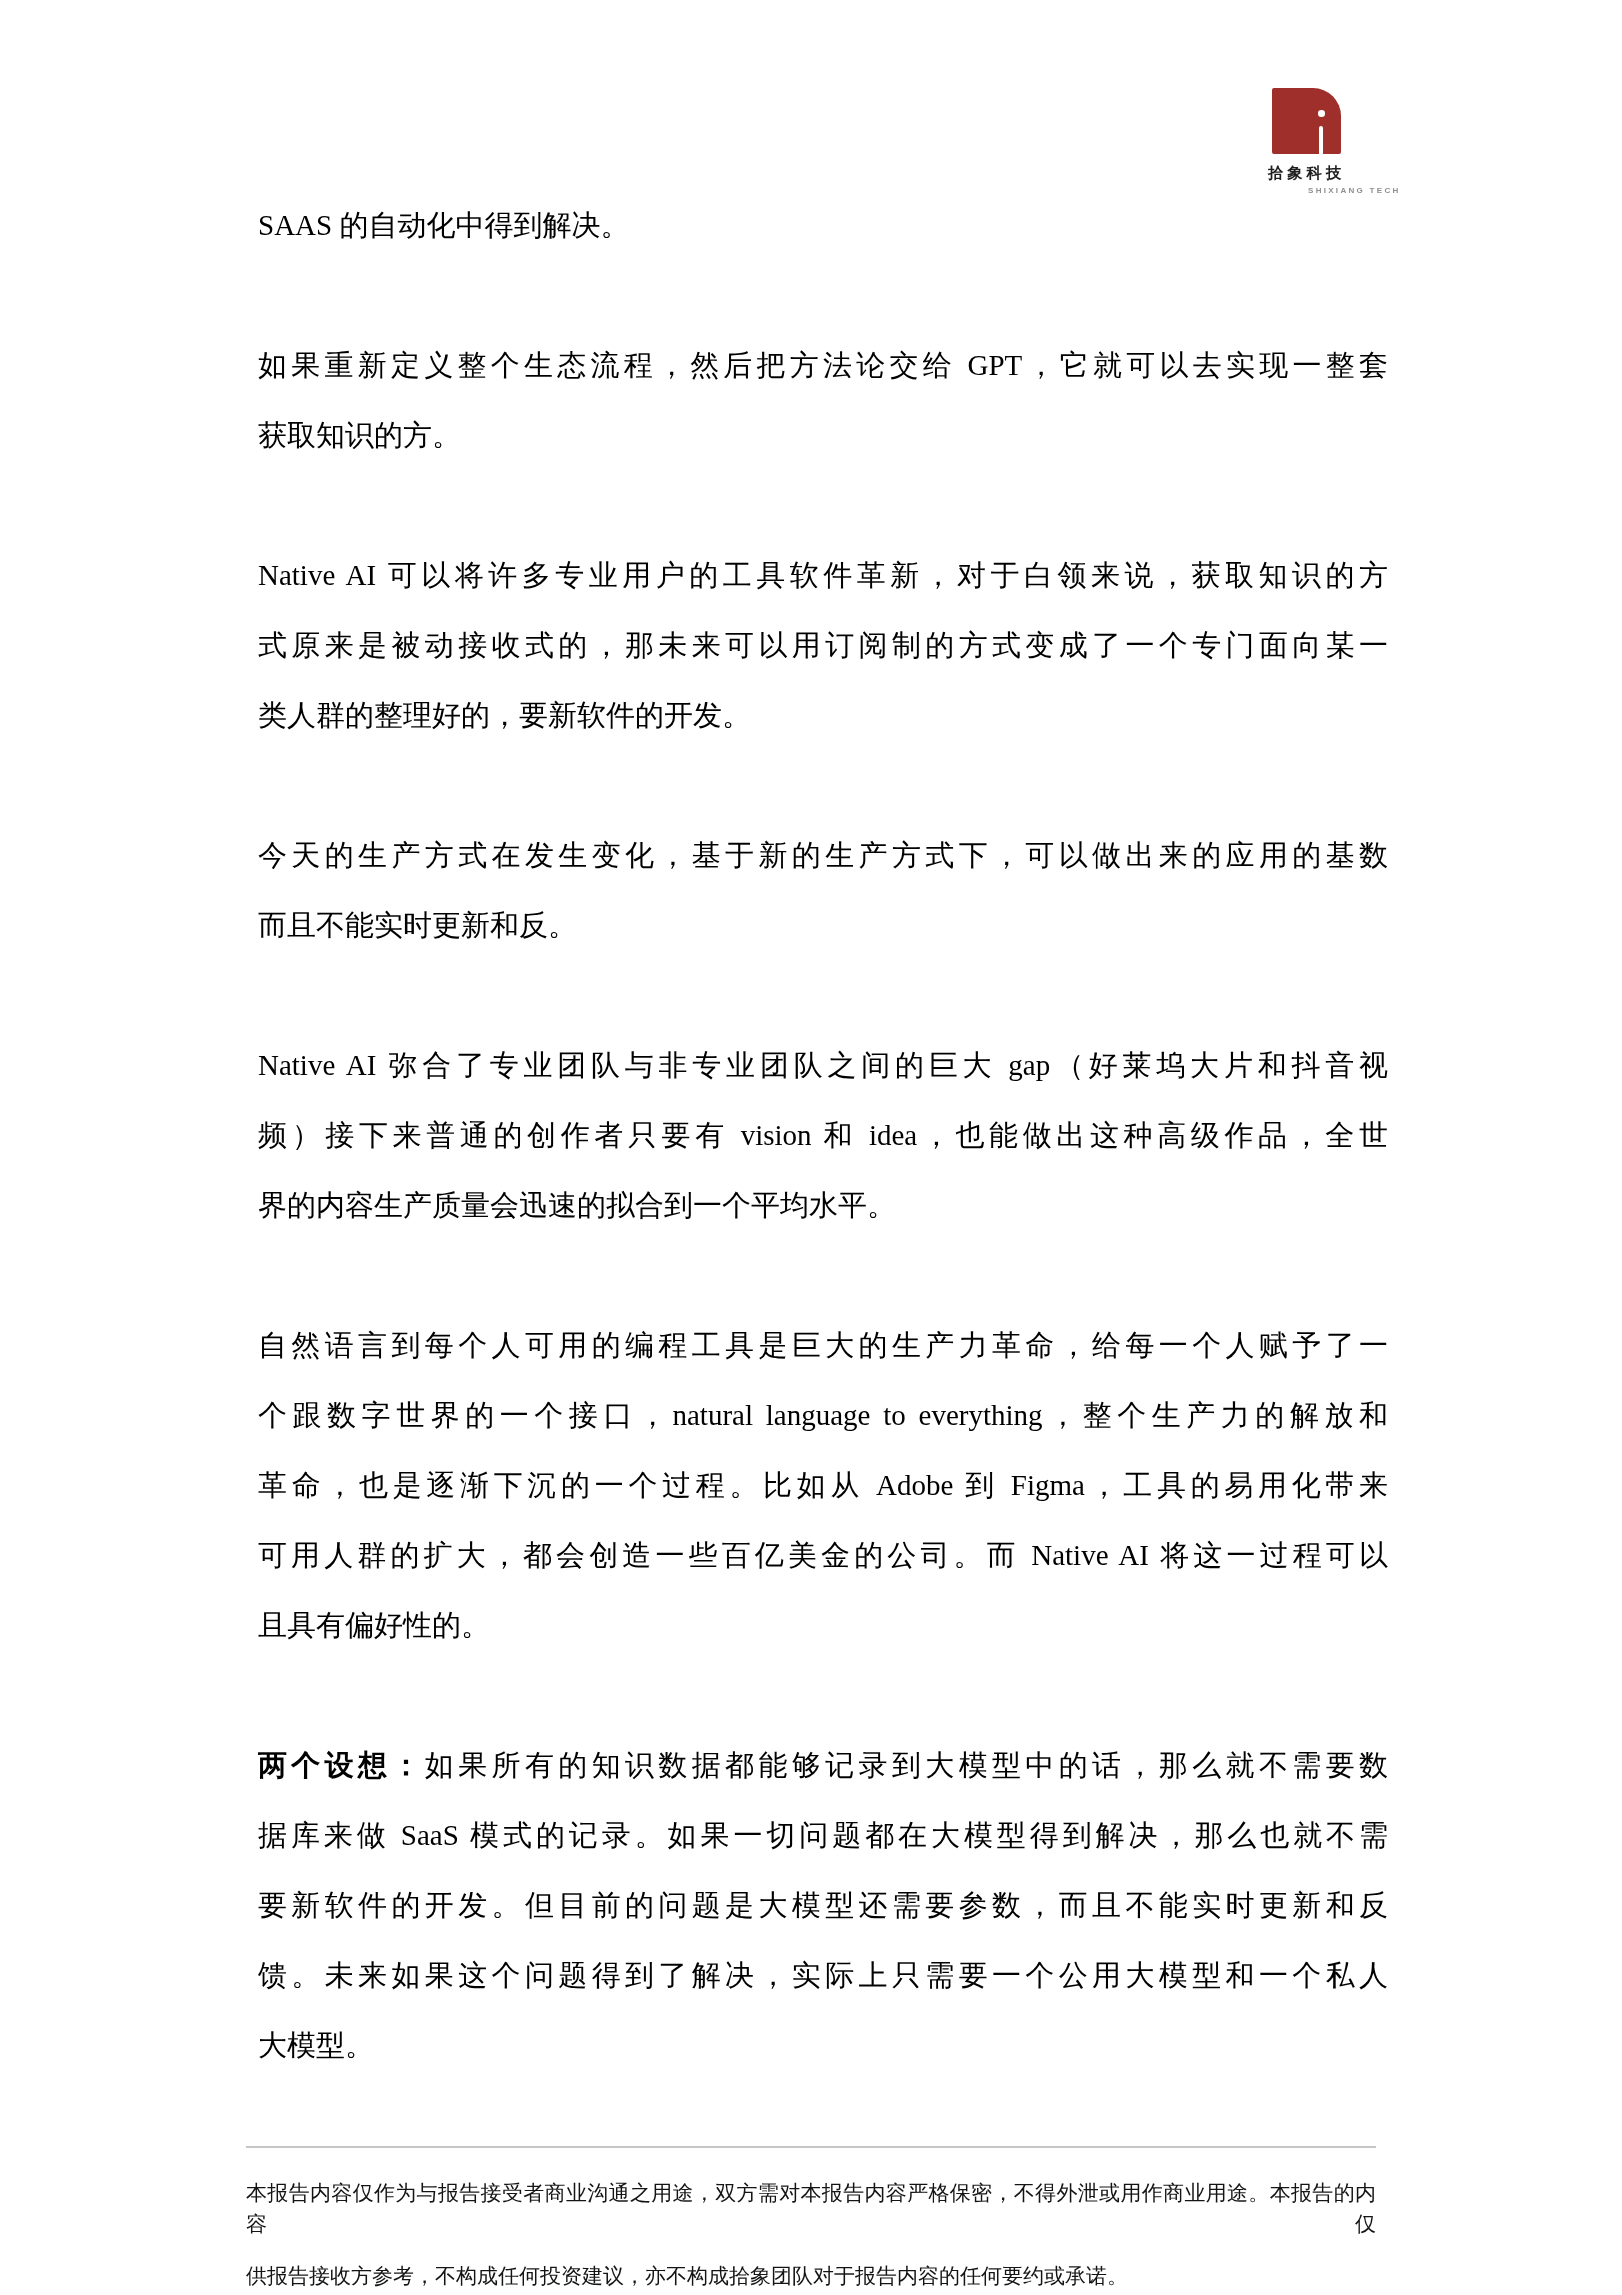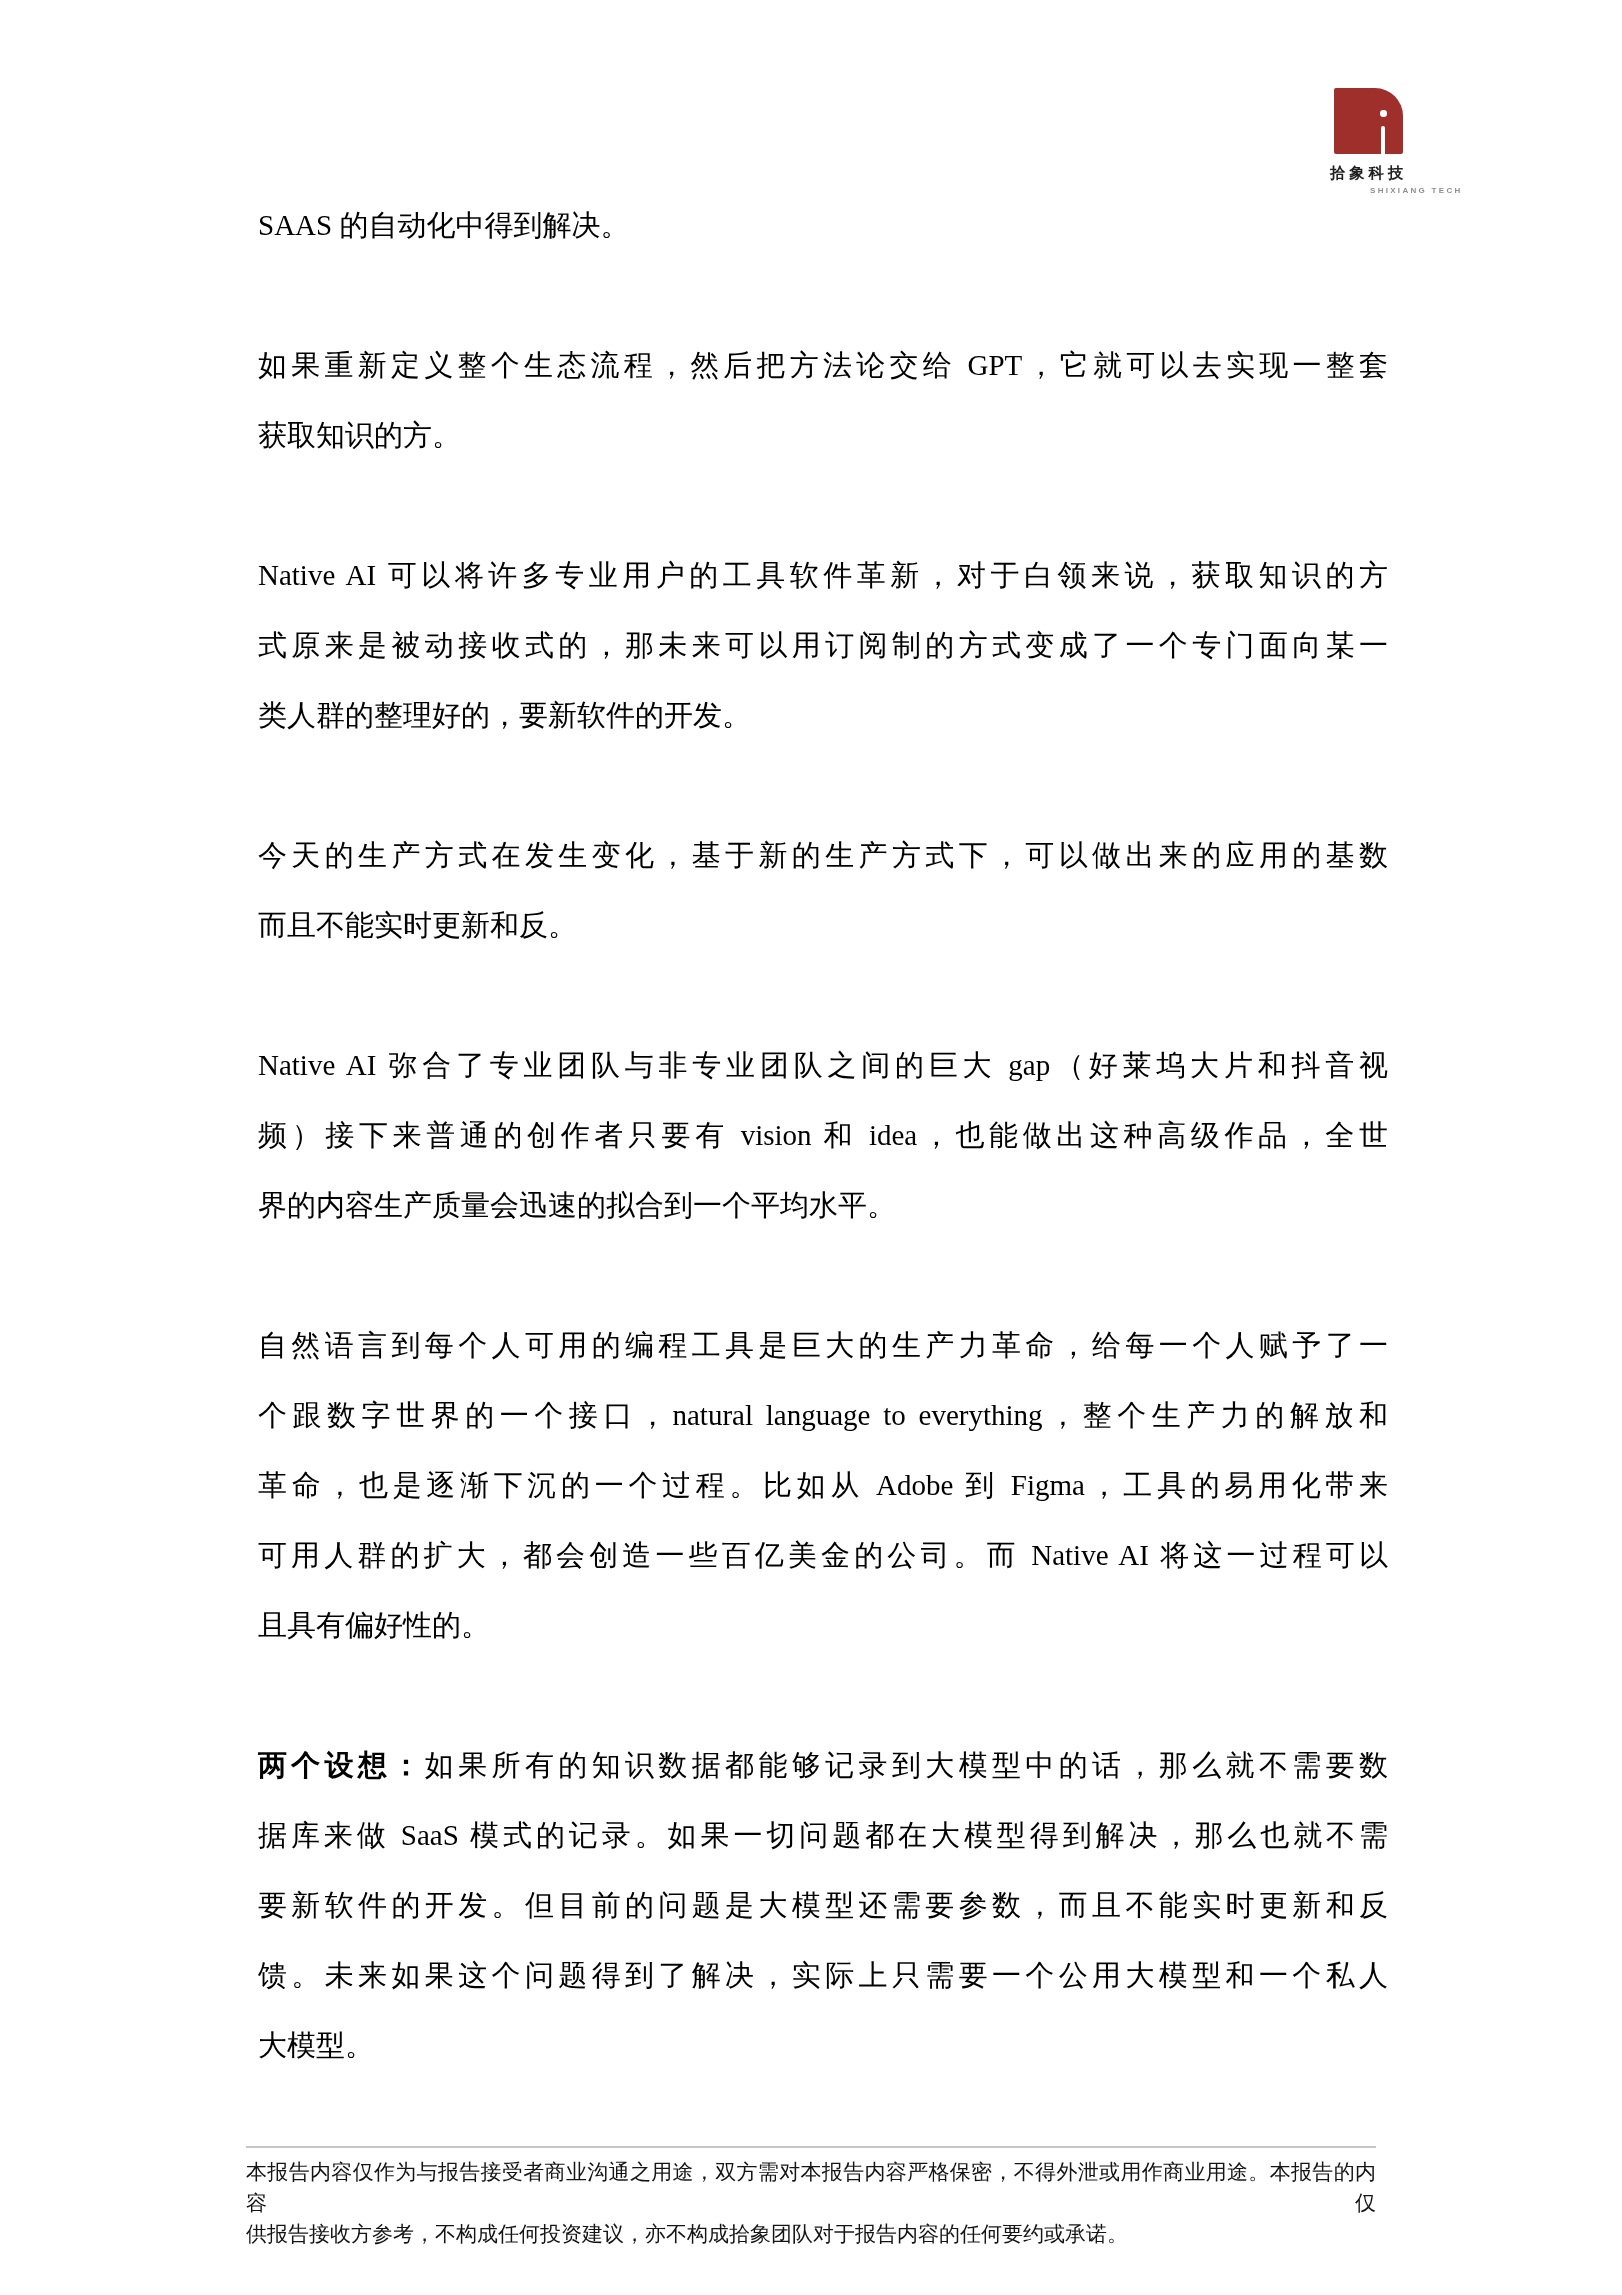--- a/index.html
+++ b/index.html
@@ -1,21 +1,21 @@
 <!DOCTYPE html>
 <html style="font-size:10.6px"><head>
 <meta charset="utf-8">
 <style>
   html,body{margin:0;padding:0;background:#ffffff;}
   .page{
     position:relative;width:1623px;height:2295px;background:#ffffff;
     font-family:"Liberation Serif","DejaVu Serif",serif;color:#000;overflow:hidden;
   }
   
-  .logo{position:absolute;left:1330px;top:88px;width:77px;text-align:center;}
+  .logo{position:absolute;left:1268px;top:88px;width:77px;text-align:center;}
   .logo-mark{
     position:relative;width:69px;height:66px;margin:0 auto;
     border-radius:2px 28px 2px 2px;
   }
   .logo-eye{position:absolute;left:46px;top:22px;width:6.6px;height:6.6px;border-radius:50%;background:#ffffff;}
   .logo-trunk{position:absolute;left:47px;bottom:0;width:4px;height:28px;background:#ffffff;border-radius:2px 2px 0 0;}
   .logo-cn{
     margin-top:8.6px;font-family:"Liberation Sans","DejaVu Sans",sans-serif;
     font-size:15.3px;font-weight:bold;letter-spacing:4px;color:#1f1f1f;white-space:nowrap;
   }
@@ -28,21 +28,21 @@
   .para{margin:0 0 70px 0;}
   .line{text-align:justify;text-align-last:justify;}
   .line.last{text-align:left;text-align-last:left;}
   .bold{font-weight:bold;}
   
   .footer{
     position:absolute;left:246px;top:2146px;width:1130px;
     border-top:2.7px solid #c6c6c6;padding-top:8.6px;
     font-size:21px;line-height:31px;color:#141414;
   }
-  .footer .line{text-align:justify;text-align-last:justify;}
+  .footer .line{text-align:justify;text-align-last:justify;margin-top:21px;}
   .footer .line.last{text-align:left;text-align-last:left;}
 </style>
 </head>
 <body>
 
 <div class="page">
 
   <div class="logo">
     <div class="logo-mark" style="background: rgb(158, 47, 43);">
       <div class="logo-eye"></div>

